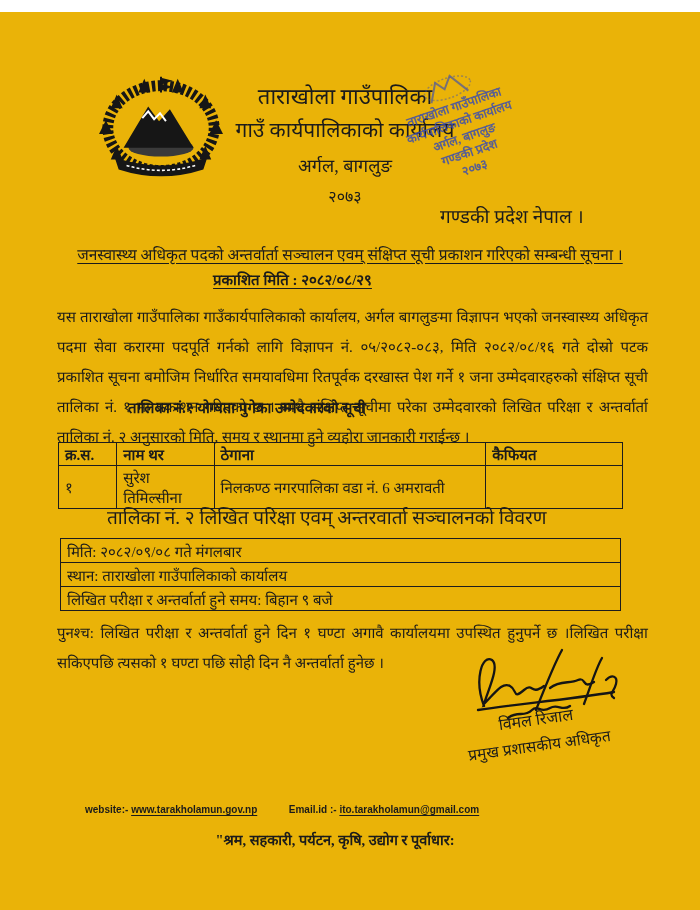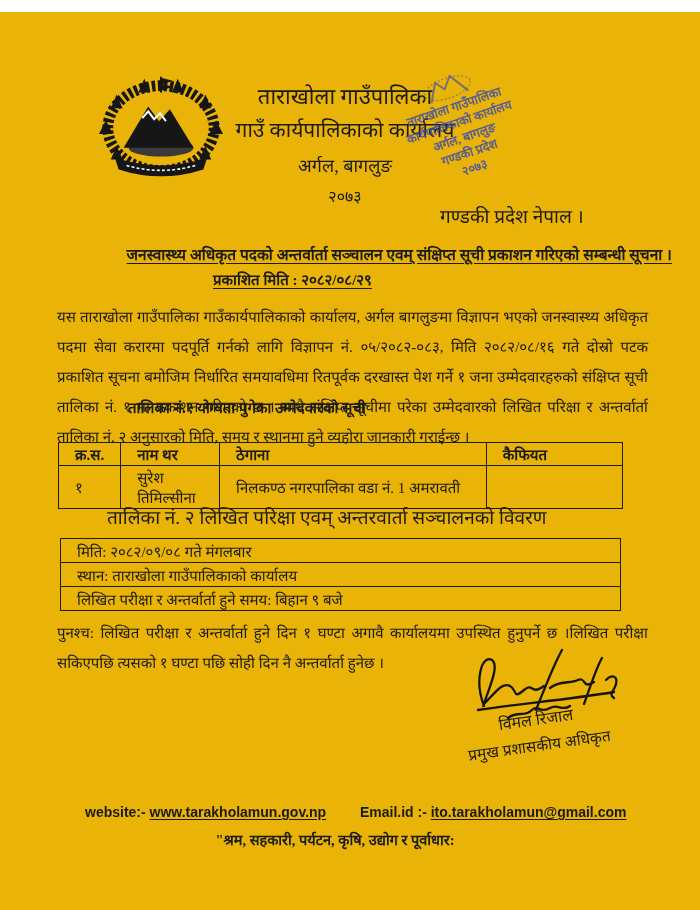--- a/index.html
+++ b/index.html
@@ -19,54 +19,54 @@
   .stamp {
     position:absolute; left:382px; top:58px; width:170px; height:150px;
     transform:rotate(-19deg); text-align:center;
     color:rgba(56,76,178,0.82); font-weight:600; line-height:1.28; font-size:12.5px;
     pointer-events:none;
   }
   .stamp svg { display:block; margin:0 auto 1px auto; opacity:.8; }
   .province { position:absolute; left:440px; top:191px; width:250px; text-align:left; font-size:19px; }
   
   .subject {
-    position:absolute; left:28px; top:231px; width:644px; text-align:right;
-    font-weight:bold; font-size:15.5px; text-decoration:underline; text-underline-offset:3px;
+    position:absolute; left:28px; top:231px; width:644px; text-align:center;
+    font-weight:normal; font-size:15.5px; text-decoration:underline; text-underline-offset:3px;
   }
   .dateline {
     position:absolute; left:0; top:257px; width:545px; text-align:center;
     font-weight:bold; font-size:15px; text-decoration:underline; text-underline-offset:3px;padding-left:40px;
   }
   
   .para { position:absolute; left:57px; width:591px; font-size:15px; line-height:30px; text-align:justify; }
   .para-main { top:290px; }
   .para-ps { top:606px; }
   
   .t1caption { position:absolute; left:128px; top:385px; font-size:15px;font-weight:bold; }
   .t2caption { position:absolute; left:107px; top:492px; font-size:19px; }
   table { border-collapse:collapse; }
-  td, th { border:1.6px solid #1d1d1d; font-size:15px; font-weight:normal; text-align:left; padding:1px 16px; }
+  td, th { border:1.6px solid #1d1d1d; font-size:15px; font-weight:normal; text-align:left; padding:1px 6px; }
   .table1 { position:absolute; left:58px; top:430px; width:565px; }
   .table1 th { font-weight:bold; height:23px; }
   .table1 td { height:25px; }
   .c0{width:60px;} .c1{width:100px;} .c2{width:292px;border-radius:8px;} .c3{width:145px;}
   .table2 { position:absolute; left:60px; top:526px; width:561px; }
   .table2 td { height:24px; }
   
   .signature { position:absolute; left:466px; top:634px; }
   .nameblock {
     position:absolute; left:430px; top:696px; width:215px; text-align:center;
     transform:rotate(-8deg);
   }
   .nameblock .nm { font-size:16px; margin-bottom:4px; }
   .nameblock .ttl { font-size:15.5px; }
   
   .footer-line1 {
     position:absolute; left:85px; top:792px; width:560px;
-    font-family:"Liberation Sans","DejaVu Sans",sans-serif; font-weight:bold; font-size:14px;
+    font-family:"Liberation Sans","DejaVu Sans",sans-serif; font-weight:bold; font-size:10px;
   }
   .footer-line1 .lnk { text-decoration:underline; text-underline-offset:2px; }
   .footer-line1 .gap { display:inline-block; width:26px; }
   .slogans {
     position:absolute; left:85px; top:815px; width:500px; text-align:center;
     font-weight:bold; font-size:14.5px; line-height:27px;
   }
 </style>
 </head>
 <body>
@@ -126,21 +126,21 @@
     <tbody>
         <tr>
       <th class="c0">क्र.स.</th>
       <th class="c1">नाम थर</th>
       <th class="c2">ठेगाना</th>
       <th class="c3">कैफियत</th>
     </tr>
     <tr>
       <td>१</td>
       <td>सुरेश तिमिल्सीना</td>
-      <td>निलकण्ठ नगरपालिका वडा नं. 1 अमरावती</td>
+      <td>निलकण्ठ नगरपालिका वडा नं. 6 अमरावती</td>
       <td></td>
     </tr>
   </tbody>
     </table>
 
   <div class="t2caption">तालिका नं. २ लिखित परिक्षा एवम् अन्तरवार्ता सञ्चालनको विवरण</div>
   <table class="table2">
     <tbody>
         <tr>
           <td>मिति: २०८२/०९/०८ गते मंगलबार</td>

